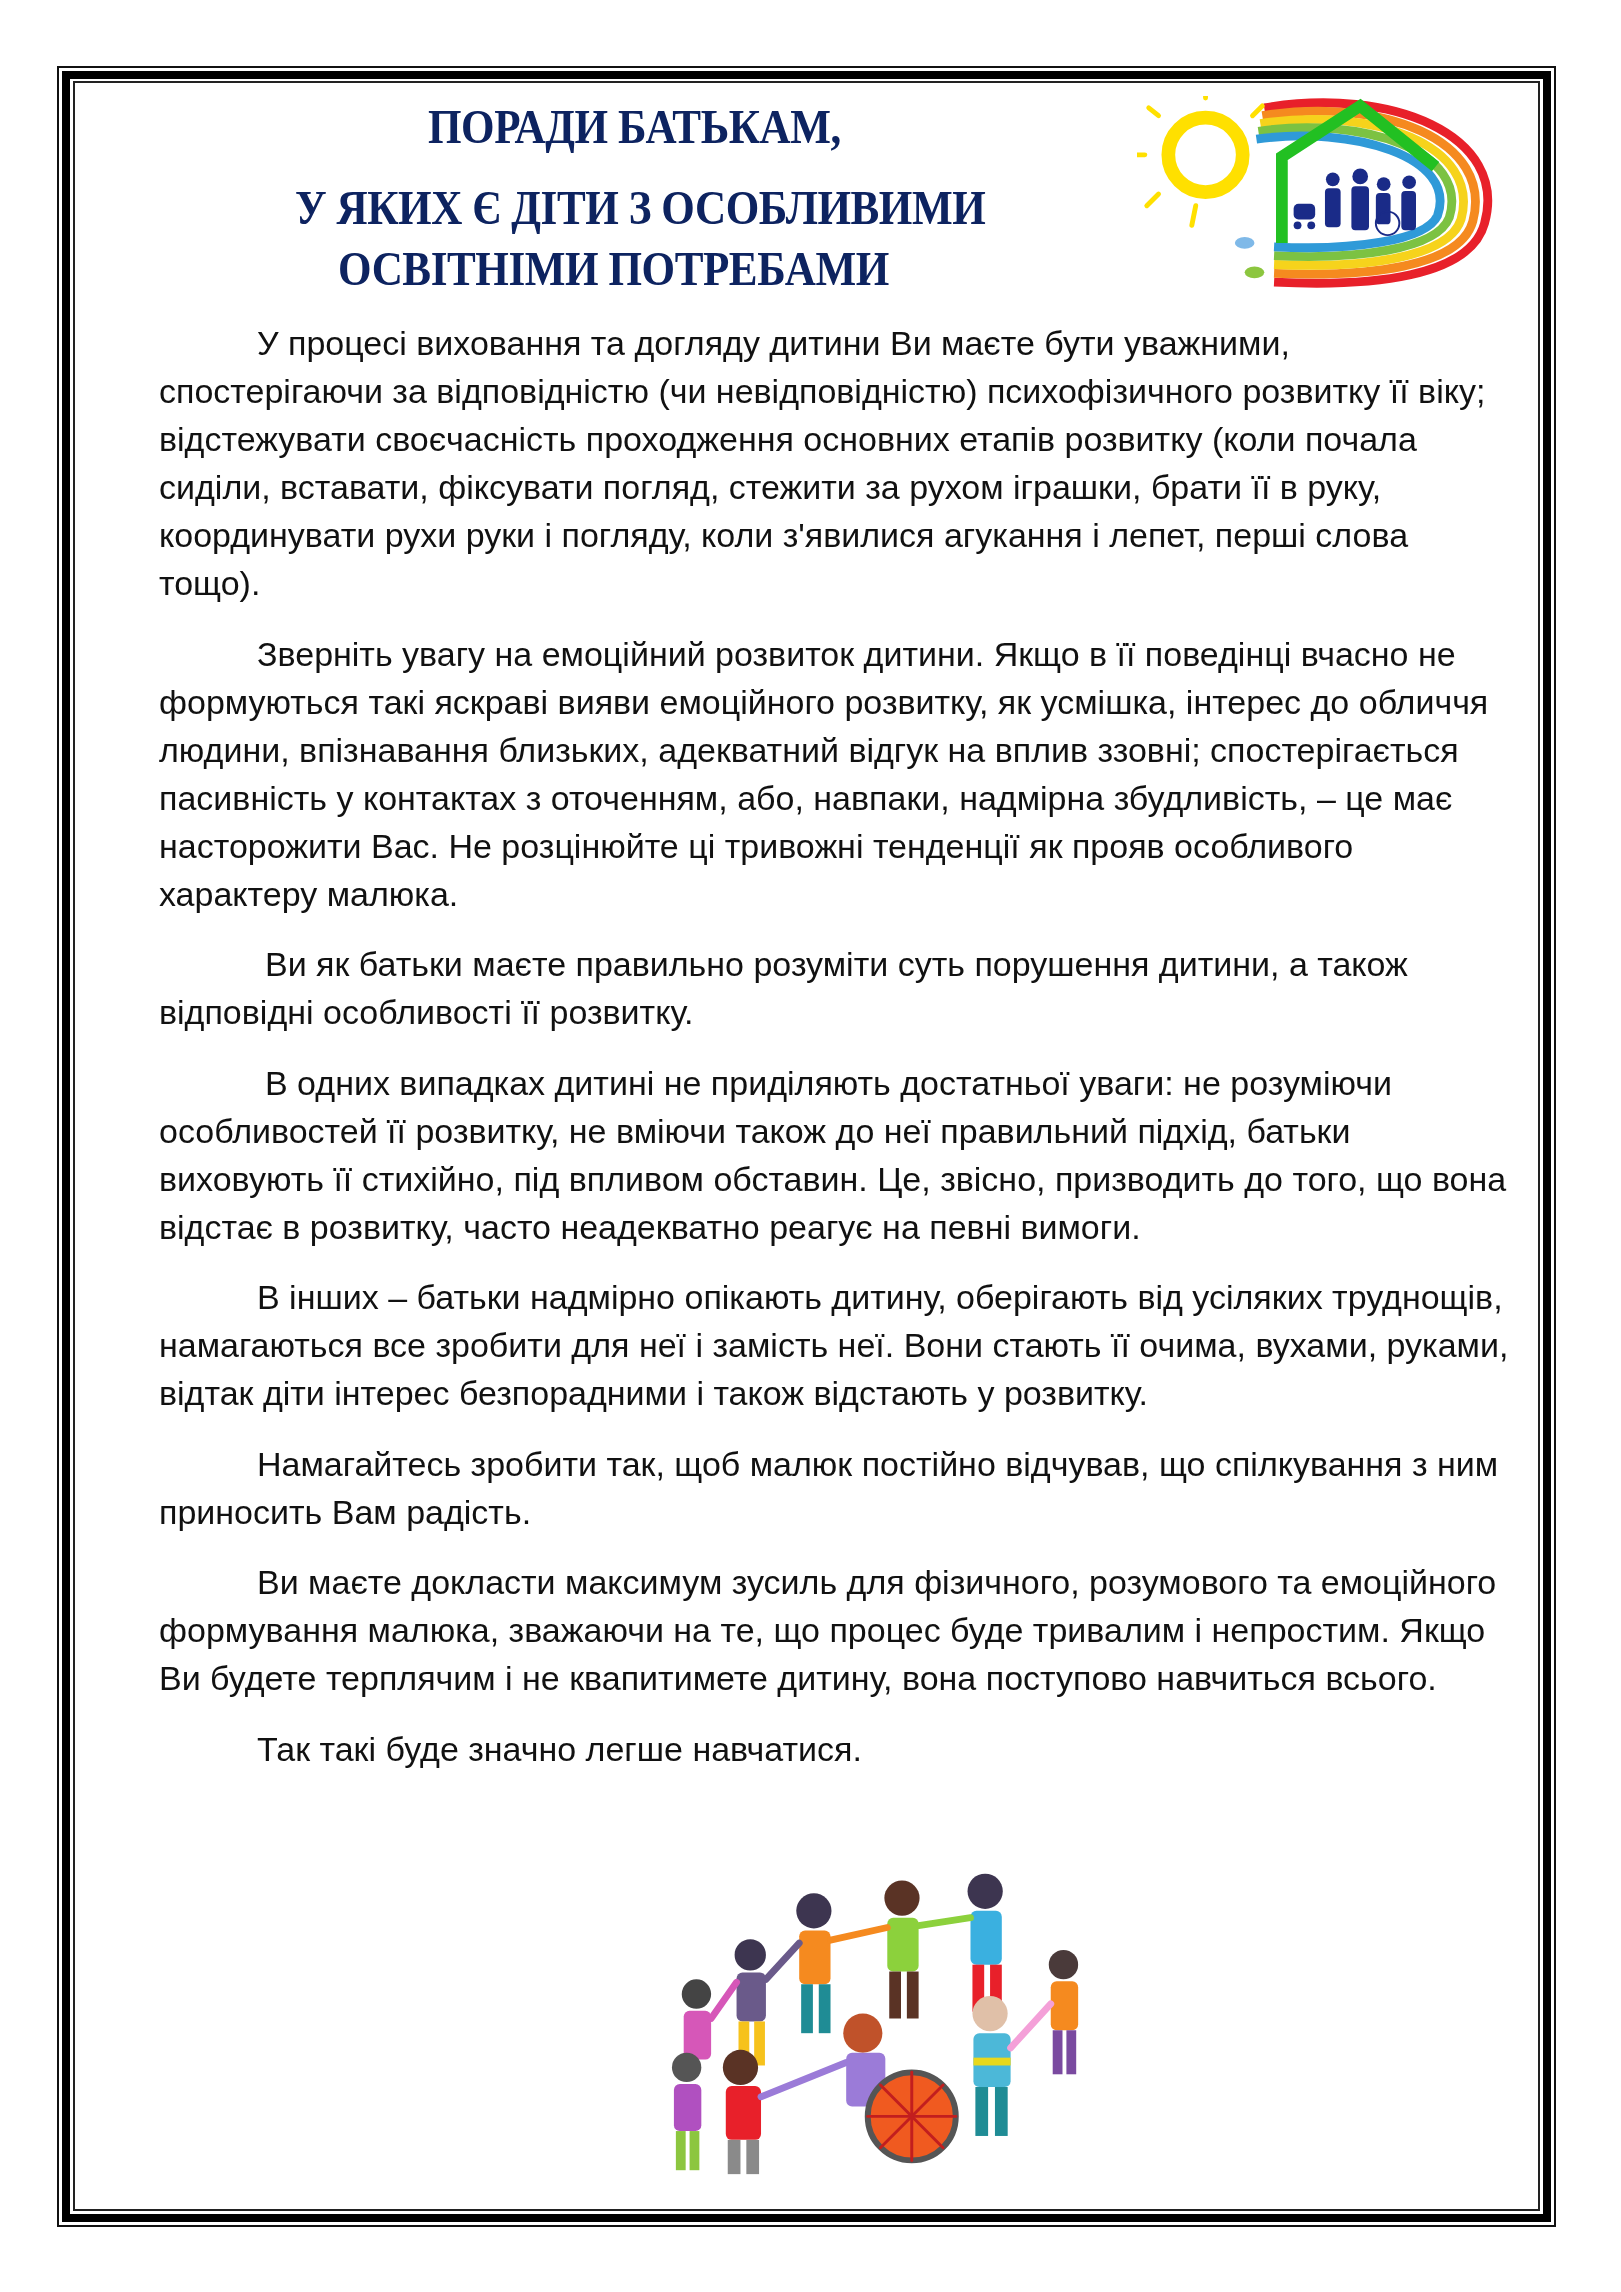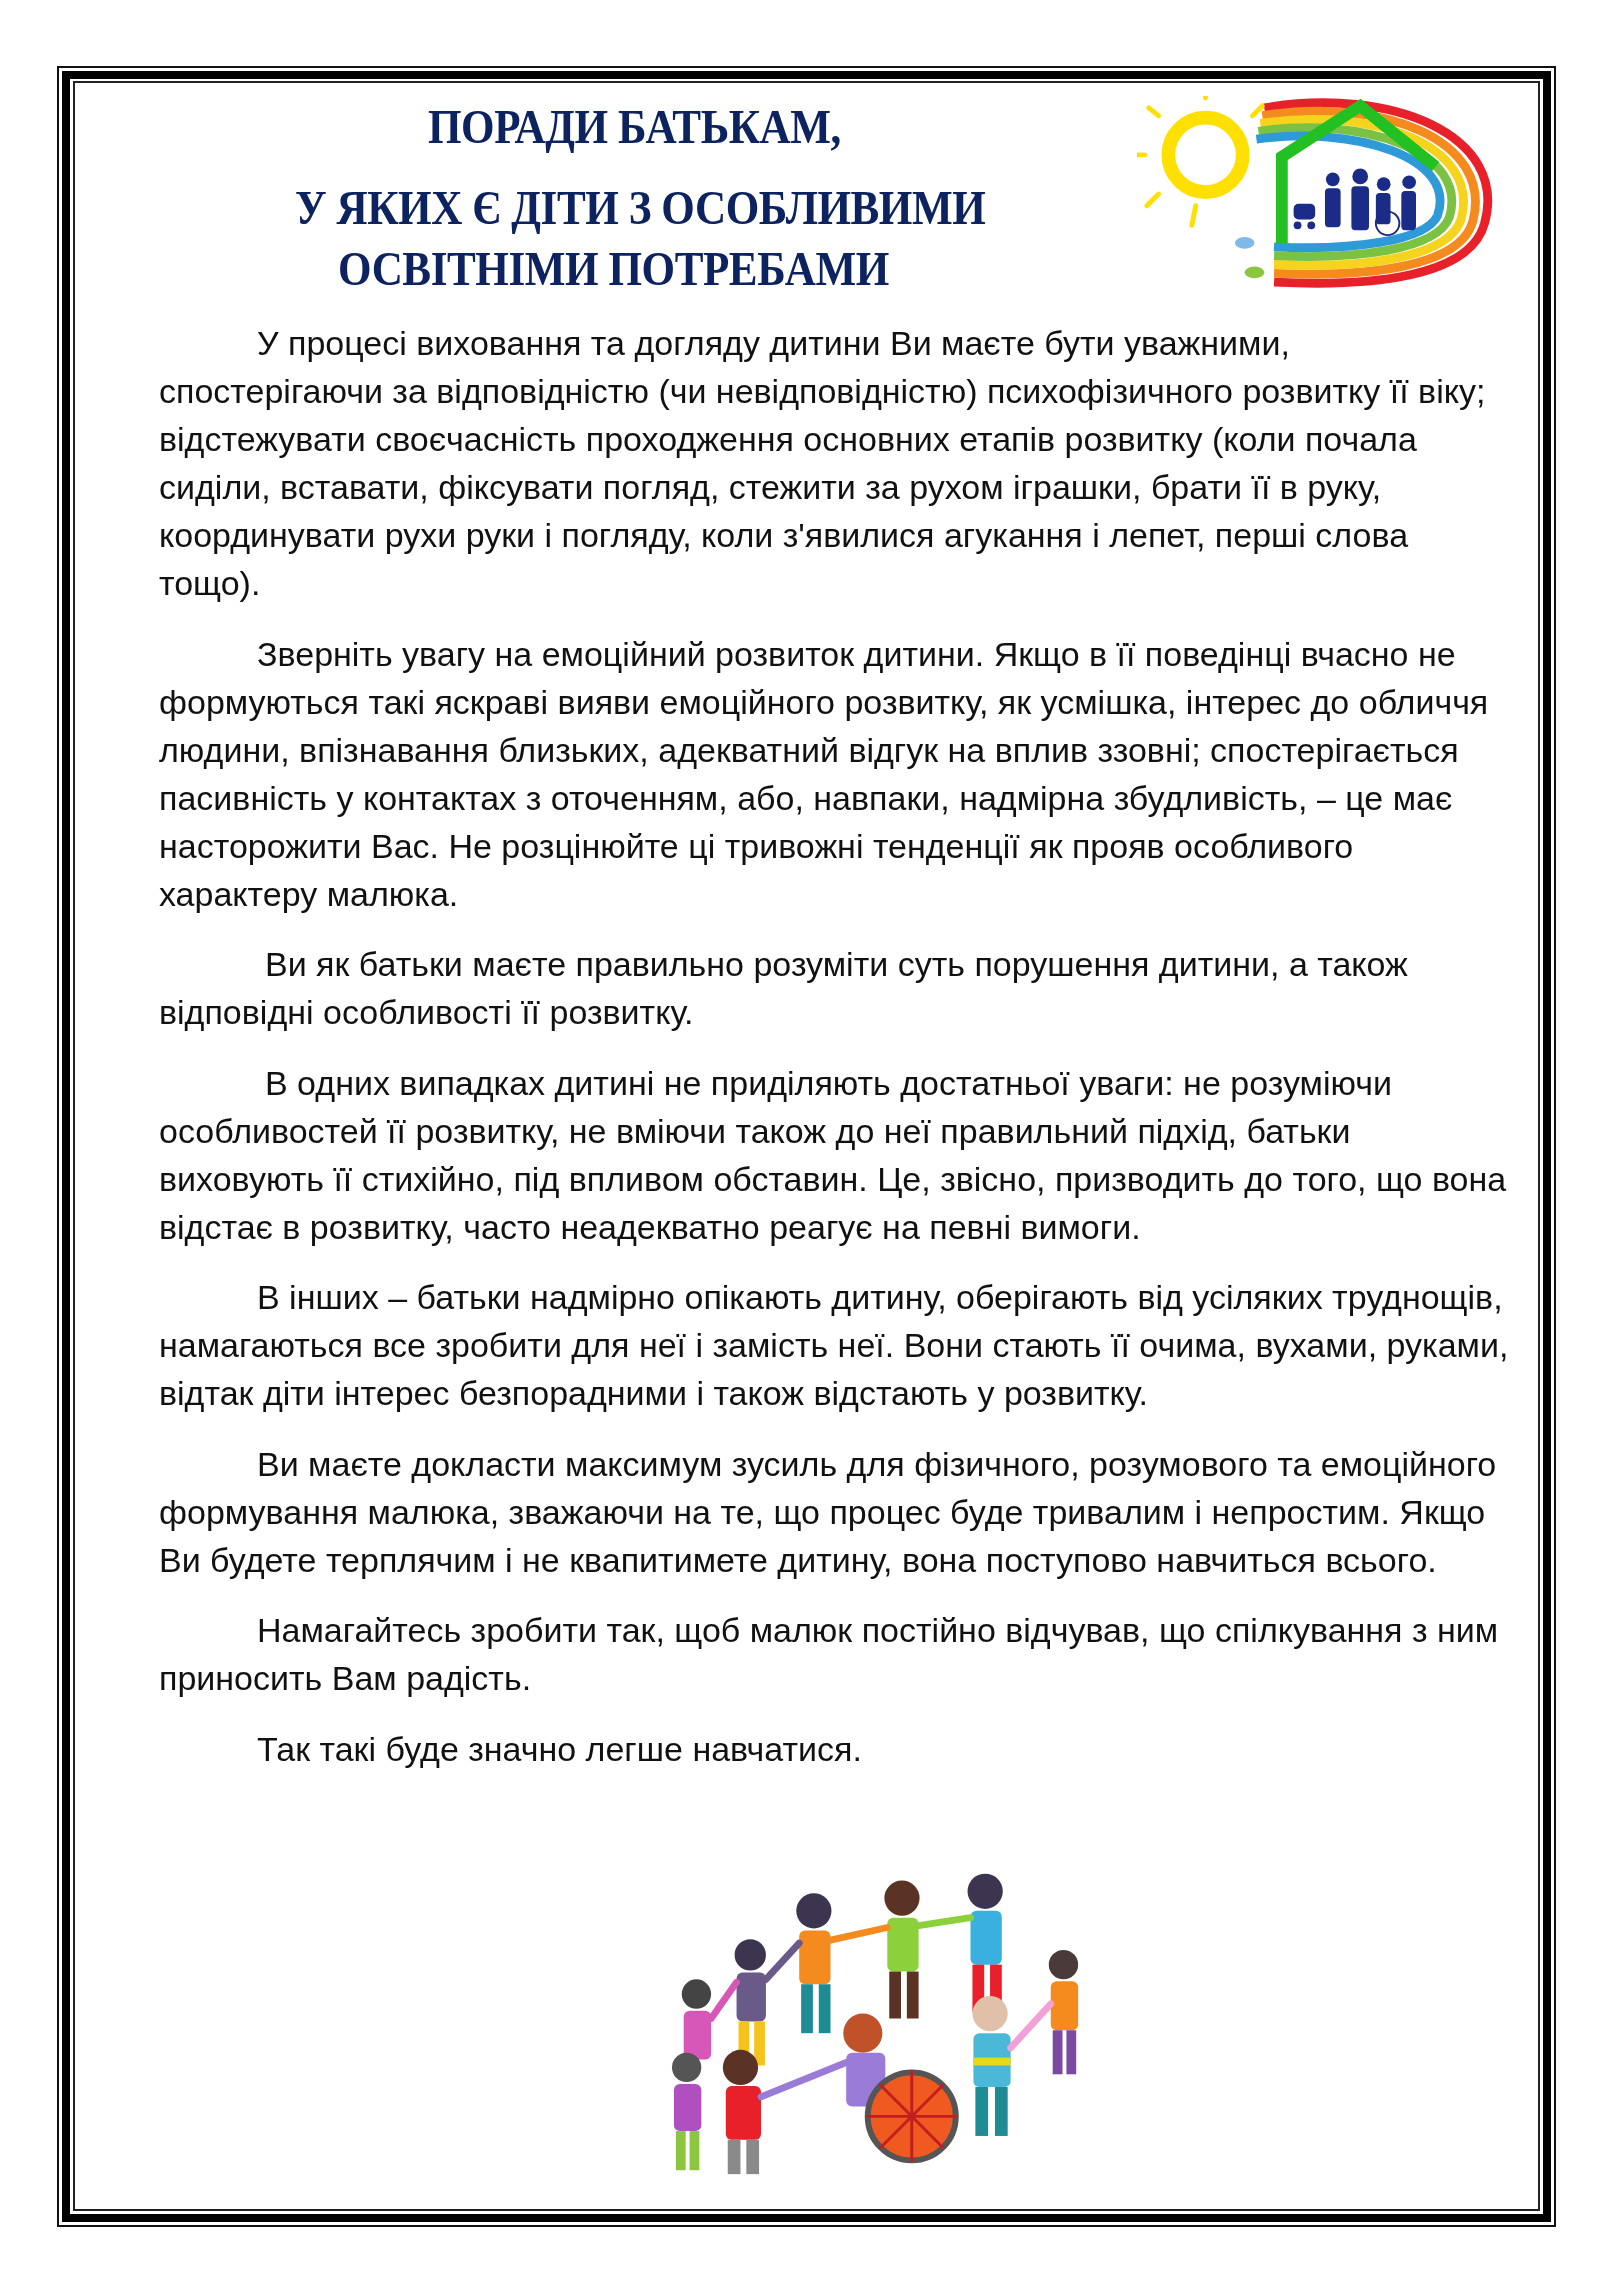--- a/index.html
+++ b/index.html
@@ -84,22 +84,22 @@
   <ellipse cx="110" cy="150" rx="10" ry="6" fill="#7fb9e8"></ellipse>
   <ellipse cx="120" cy="180" rx="10" ry="6" fill="#8cc63f"></ellipse>
 </svg>
 
 <div class="body-text">
   <p class="para">У процесі виховання та догляду дитини Ви маєте бути уважними, спостерігаючи за відповідністю (чи невідповідністю) психофізичного розвитку її віку; відстежувати своєчасність проходження основних етапів розвитку (коли почала сиділи, вставати, фіксувати погляд, стежити за рухом іграшки, брати її в руку, координувати рухи руки і погляду, коли з'явилися агукання і лепет, перші слова тощо).</p>
   <p class="para">Зверніть увагу на емоційний розвиток дитини. Якщо в її поведінці вчасно не формуються такі яскраві вияви емоційного розвитку, як усмішка, інтерес до обличчя людини, впізнавання близьких, адекватний відгук на вплив ззовні; спостерігається пасивність у контактах з оточенням, або, навпаки, надмірна збудливість, – це має насторожити Вас. Не розцінюйте ці тривожні тенденції як прояв особливого характеру малюка.</p>
   <p class="para i2">Ви як батьки маєте правильно розуміти суть порушення дитини, а також відповідні особливості її розвитку.</p>
   <p class="para i2">В одних випадках дитині не приділяють достатньої уваги: не розуміючи особливостей її розвитку, не вміючи також до неї правильний підхід, батьки виховують її стихійно, під впливом обставин. Це, звісно, призводить до того, що вона відстає в розвитку, часто неадекватно реагує на певні вимоги.</p>
   <p class="para">В інших – батьки надмірно опікають дитину, оберігають від усіляких труднощів, намагаються все зробити для неї і замість неї. Вони стають її очима, вухами, руками, відтак діти інтерес безпорадними і також відстають у розвитку.</p>
+  <p class="para">Намагайтесь зробити так, щоб малюк постійно відчував, що спілкування з ним приносить Вам радість.</p>
   <p class="para">Ви маєте докласти максимум зусиль для фізичного, розумового та емоційного формування малюка, зважаючи на те, що процес буде тривалим і непростим. Якщо Ви будете терплячим і не квапитимете дитину, вона поступово навчиться всього.</p>
-  <p class="para">Намагайтесь зробити так, щоб малюк постійно відчував, що спілкування з ним приносить Вам радість.</p>
   <p class="para">Так такі буде значно легше навчатися.</p>
 </div>
 
 <svg class="circle-art" viewBox="0 0 460 330">
   <g stroke-linecap="round">
 
     <g>
       <circle cx="165" cy="55" r="18" fill="#3d3550"></circle>
         <rect x="150" y="75" width="32" height="55" rx="6" fill="#f58a1f"></rect>
       <rect x="152" y="130" width="12" height="50" fill="#1f8c95"></rect>

